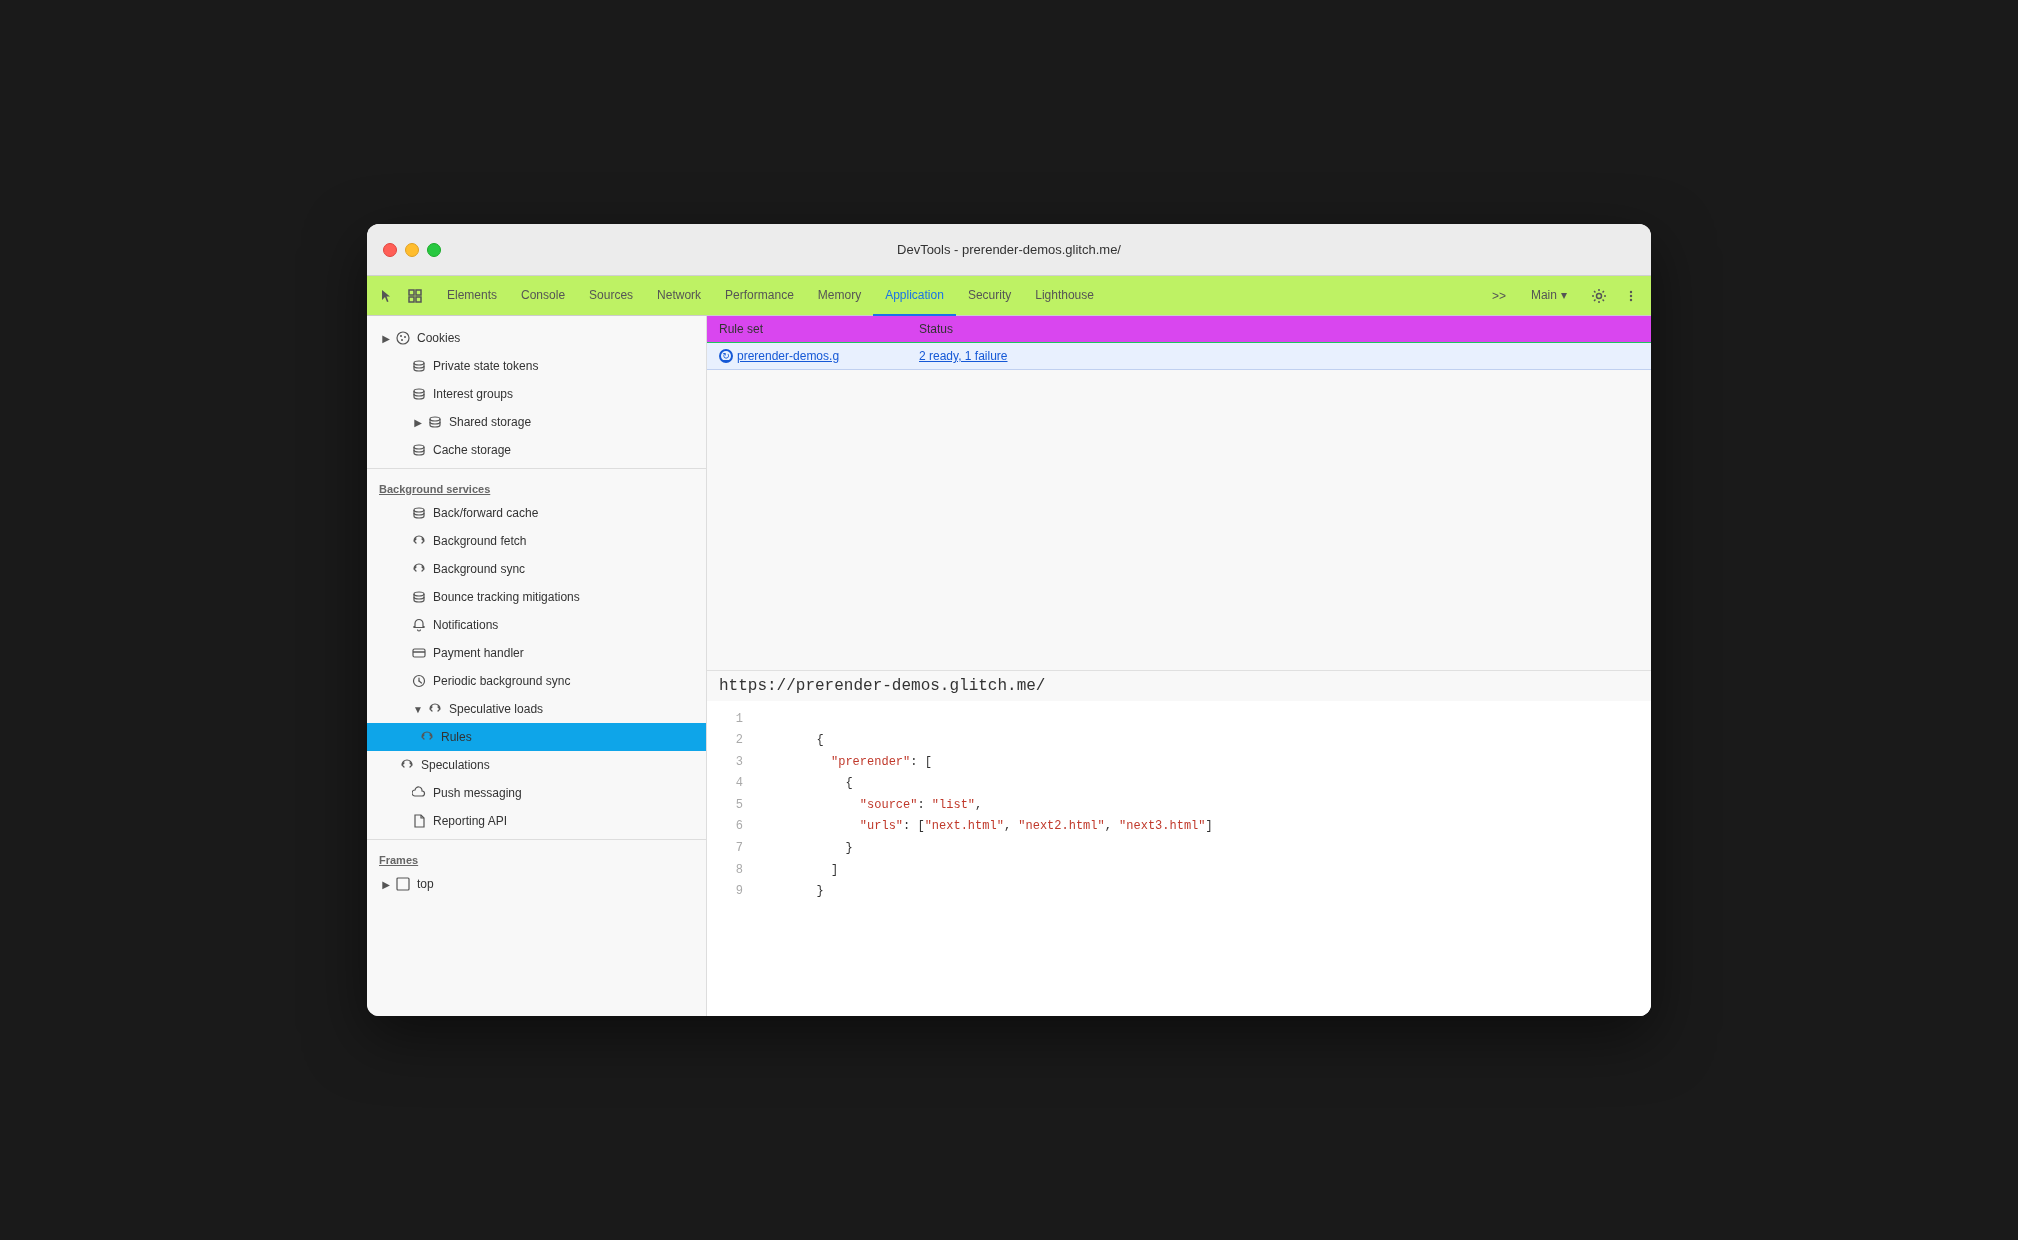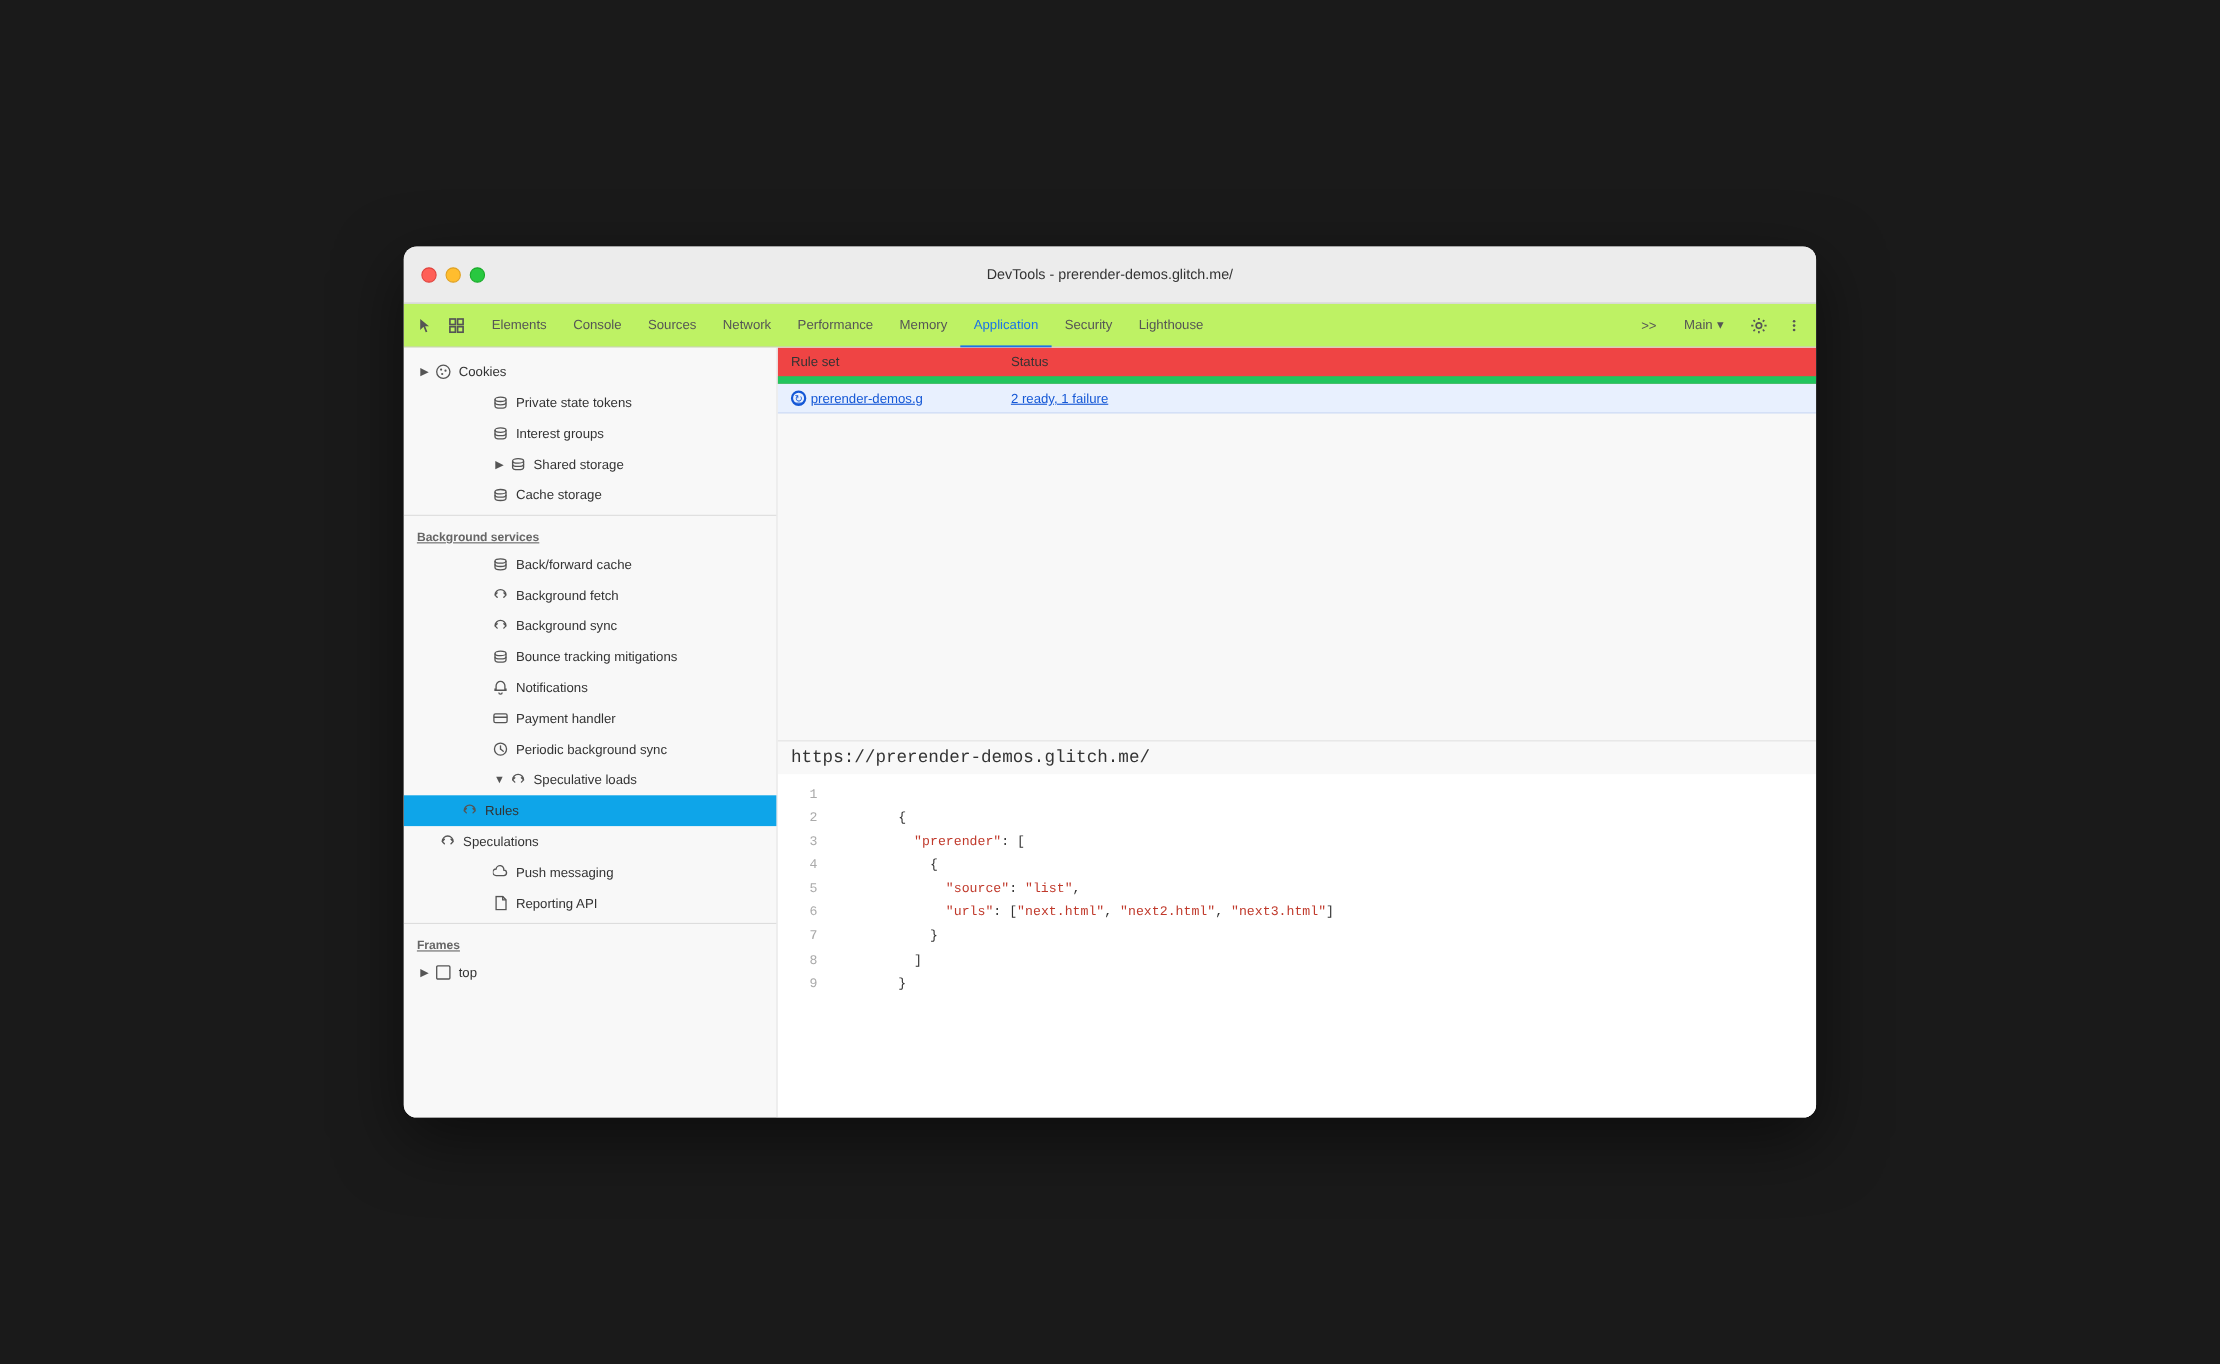--- a/index.html
+++ b/index.html
@@ -142,37 +142,36 @@
     .sidebar-section-header {
       padding: 10px 12px 4px 12px;
       font-size: 11px;
       color: #666;
       font-weight: 600;
       text-transform: none;
       text-decoration: underline;
     }
     .sidebar-item-indent {
       padding-left: 44px;
-      margin-left: 36px;
     }
     .content-area {
       flex: 1;
       display: flex;
       flex-direction: column;
       background: #fff;
       overflow: hidden;
     }
     .content-table-header {
       display: flex;
-      border-bottom: 7px solid #22c55e;
+      border-bottom: 1px solid #22c55e;
       padding: 6px 12px;
       font-size: 12px;
       color: #333;
       font-weight: 500;
-      background: #ef4444;
+      background: #d946ef;
     }
     .col-rule-set { width: 200px; flex-shrink: 0; }
     .col-status { flex: 1; }
     .content-table-row {
       display: flex;
       align-items: center;
       padding: 6px 12px;
       font-size: 12px;
       background: #e8f0fe;
       border-bottom: 1px solid #c0d0f0;

